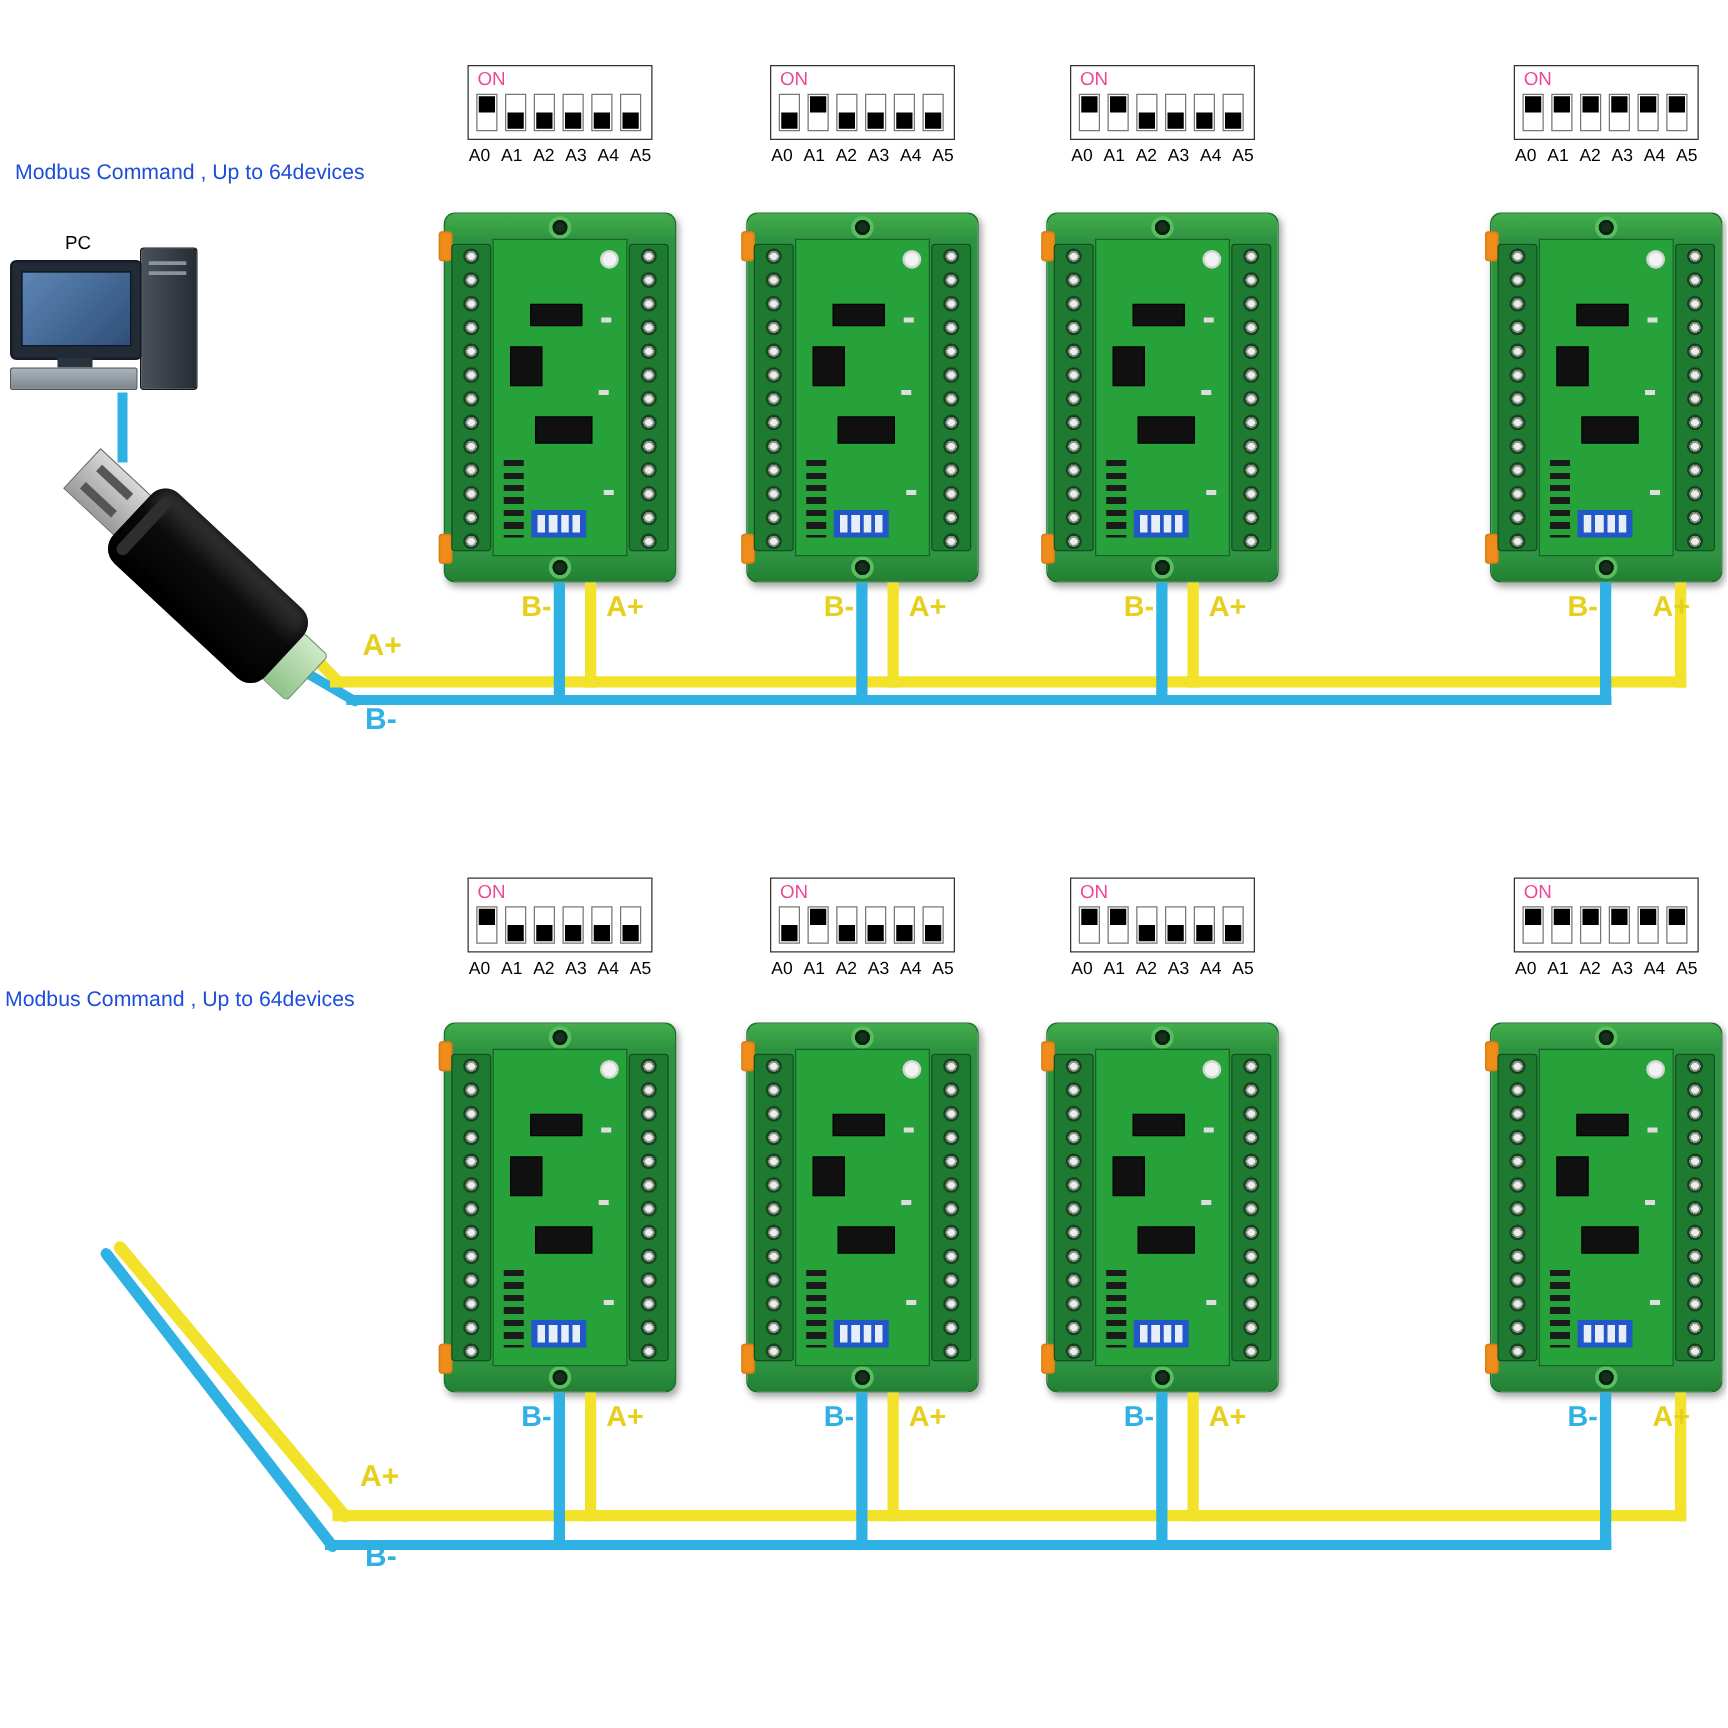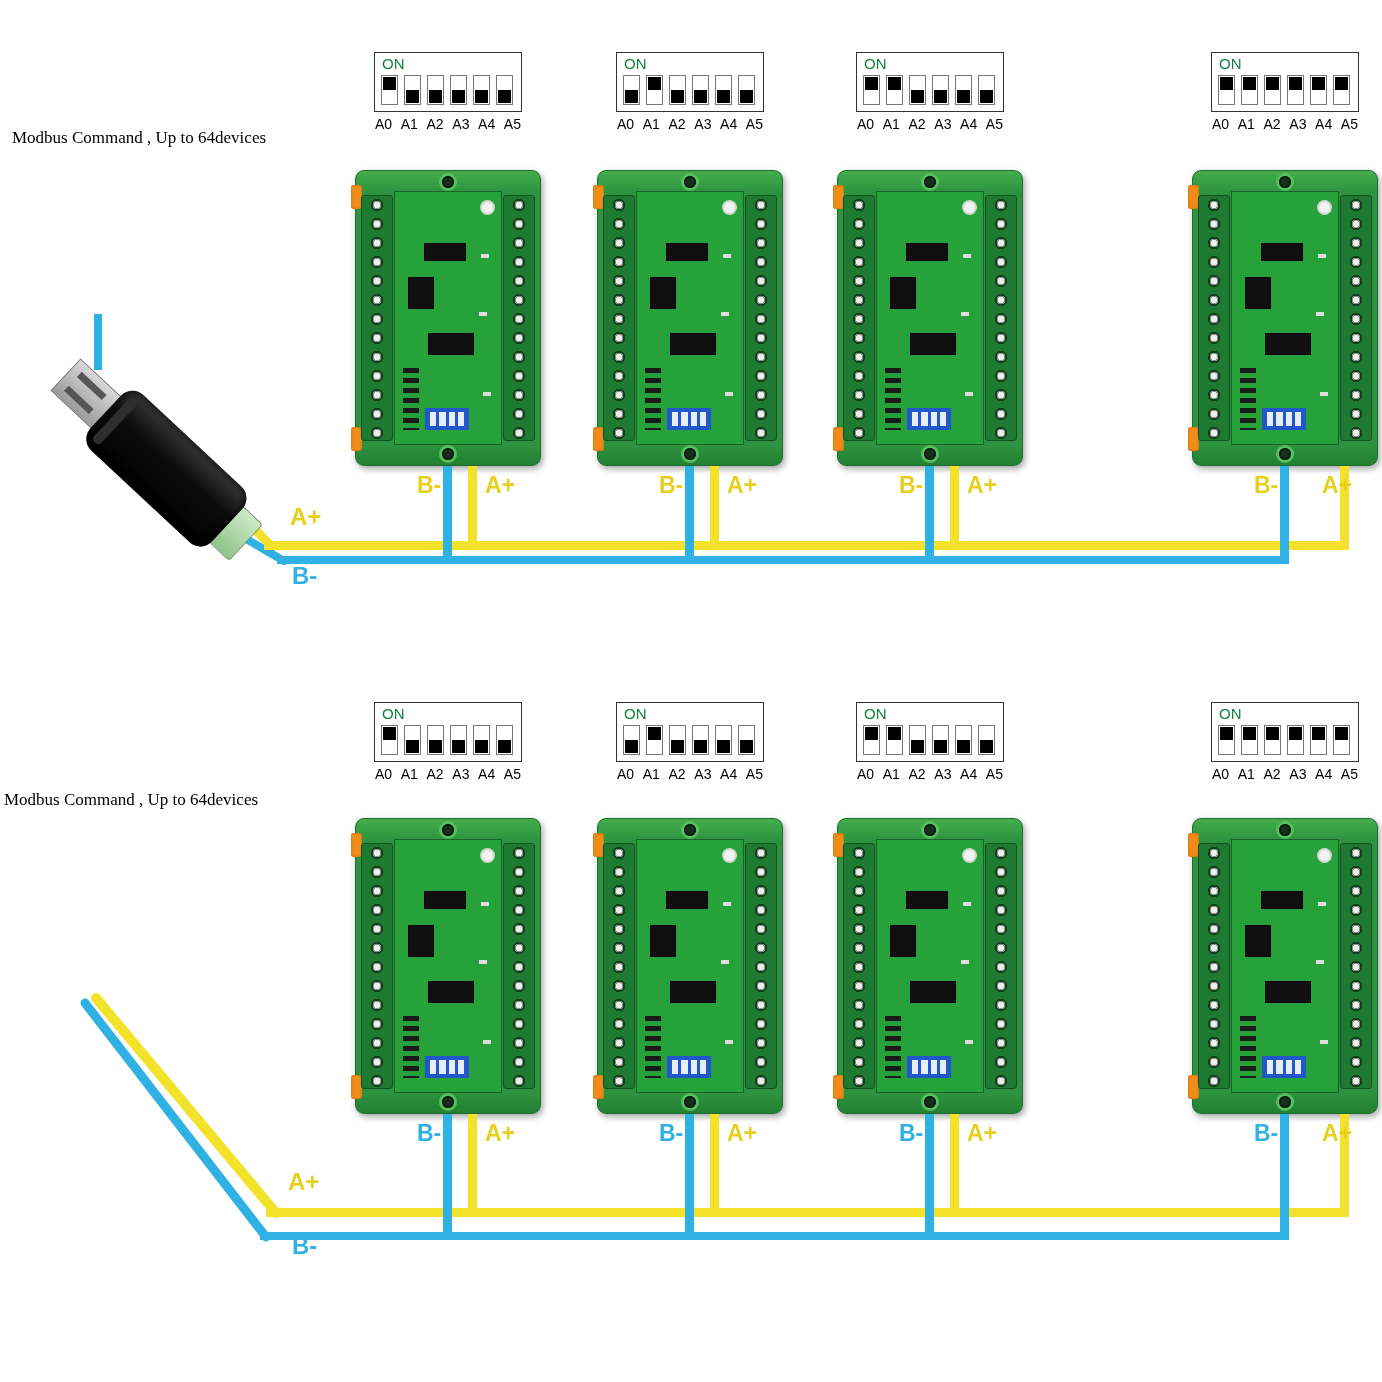--- a/index.html
+++ b/index.html
@@ -6,21 +6,21 @@
   #canvas{position:relative;width:1382px;height:1382px;overflow:hidden;
           font-family:"Liberation Sans",sans-serif;background:#fff;}
   svg{position:absolute;left:0;top:0;z-index:0;}
   .fa{fill:var(--wire-a-plus,#f3e22a);}
   .fb{fill:var(--wire-b-minus,#2fb1e3);}
   .sa{stroke:var(--wire-a-plus,#f3e22a);stroke-width:9;stroke-linecap:round;}
   .sb{stroke:var(--wire-b-minus,#2fb1e3);stroke-width:8;stroke-linecap:round;}
   .sa2{stroke:var(--wire-a-plus,#f3e22a);stroke-width:10;stroke-linecap:round;}
   .sb2{stroke:var(--wire-b-minus,#2fb1e3);stroke-width:9;stroke-linecap:round;}
 
-  .cmd{position:absolute;font-size:17px;color:#000000;z-index:2;font-family:Liberation Serif, serif;}
+  .cmd{position:absolute;font-size:17px;color:#1d4ed8;z-index:2;}
   .cmd-top{left:12px;top:128px;}
   .cmd-bottom{left:4px;top:790px;}
 
   
   .pc{position:absolute;left:8px;top:186px;width:160px;height:140px;z-index:2;}
   .pc-label{position:absolute;left:44px;top:0;font-size:15px;color:#000;}
   .pc-monitor{position:absolute;left:0;top:22px;width:102px;height:76px;background:#222a36;border:2px solid #161c26;border-radius:5px;}
   .pc-screen{position:absolute;left:7px;top:7px;right:7px;bottom:9px;background:linear-gradient(135deg,#5d86b5,#2e4f79);border:1px solid #0e1726;}
   .pc-stand{position:absolute;left:38px;top:100px;width:28px;height:8px;background:#2a323e;}
   .pc-kb{position:absolute;left:0;top:108px;width:100px;height:16px;background:linear-gradient(#aab2bc,#7d858f);border:1px solid #555;border-radius:2px;}
@@ -52,21 +52,21 @@
   .feed-a{color:var(--module-a-label,#e6cf1d);}
   .feed-b{color:var(--wire-b-minus,#2fb1e3);}
   .feed-a-top{left:290px;top:503px;}
   .feed-b-top{left:292px;top:562px;}
   .feed-a-bottom{left:288px;top:1168px;}
   .feed-b-bottom{left:292px;top:1232px;}
 
   
   .device{position:absolute;width:186px;z-index:1;}
   .dip-box{position:absolute;left:19px;top:0;width:148px;background:#fff;border:1px solid #333;padding:3px 6px 6px;box-sizing:border-box;}
-  .on-label{font-size:15px;color:#15803d;margin:0 0 3px 1px;line-height:16px;}
+  .on-label{font-size:15px;color:#ec4899;margin:0 0 3px 1px;line-height:16px;}
   .dip-switches{display:flex;gap:6px;}
   .dip-slot{width:17px;height:30px;background:#fff;border:1px solid #777;position:relative;box-sizing:border-box;flex:0 0 auto;}
   .dip-knob{position:absolute;left:1px;right:1px;height:13px;background:#000;}
   .dip-knob.up{top:1px;} .dip-knob.down{bottom:1px;}
   .dip-labels{position:absolute;left:19px;top:64px;width:148px;display:flex;justify-content:space-between;padding:0 1px;box-sizing:border-box;font-size:14px;color:#000;}
 
   .module{position:absolute;left:0;width:186px;height:296px;}
   .m-body{position:absolute;left:0;top:0;right:0;bottom:0;
     background:linear-gradient(180deg,#43ad4c,var(--module-green,#2e9340) 7%,var(--module-green,#2e9340) 93%,#228033);
     border:1px solid #1c6e2b;border-radius:9px;box-shadow:2px 3px 6px rgba(0,0,0,.35);}
@@ -113,20 +113,29 @@
 
     <line x1="96" y1="998" x2="276" y2="1213" class="sa2"></line>
     <line x1="85" y1="1003" x2="266" y2="1237" class="sb2"></line>
     <rect x="266" y="1208" width="1083" height="9" class="fa"></rect>
     <rect x="260" y="1232" width="1029" height="8" class="fb"></rect>
   </svg>
 
   <div class="cmd cmd-top">Modbus Command , Up to 64devices</div>
   <div class="cmd cmd-bottom">Modbus Command , Up to 64devices</div>
 
+  <div class="pc">
+    <div class="pc-label">PC</div>
+    <div class="pc-monitor">
+      <div class="pc-screen"></div>
+    </div>
+    <div class="pc-stand"></div>
+    <div class="pc-kb"></div>
+    <div class="pc-tower"></div>
+  </div>
 
   <div class="adapter">
     <div class="adapter-rot">
       <div class="usb-metal"></div>
       <div class="usb-body"></div>
       <div class="usb-tip"></div>
     </div>
   </div>
 
 

